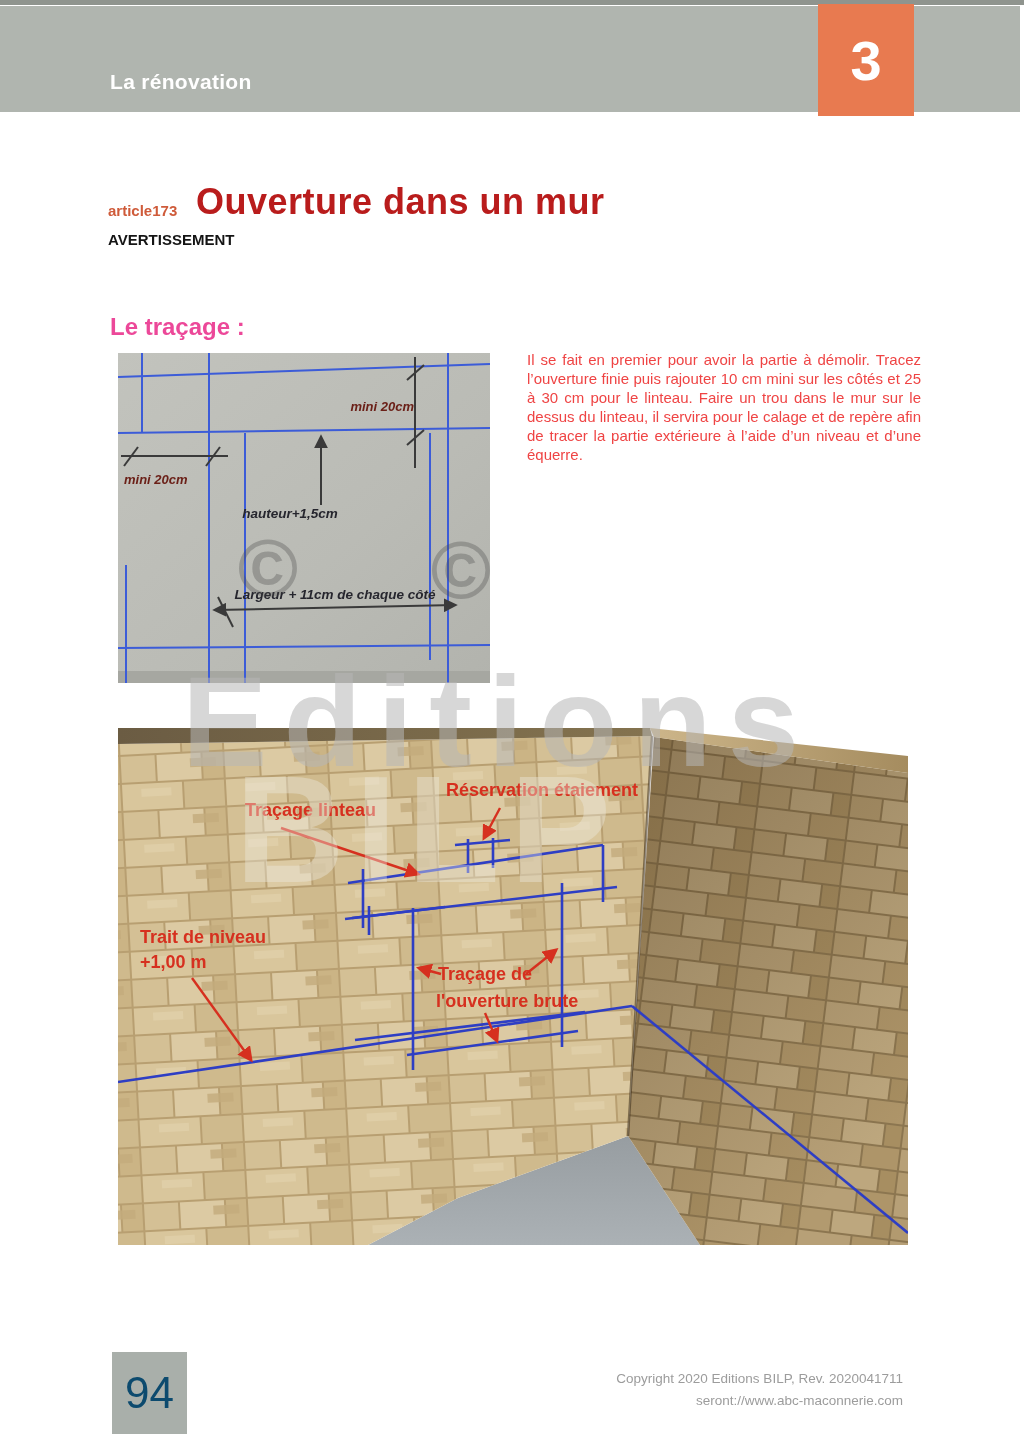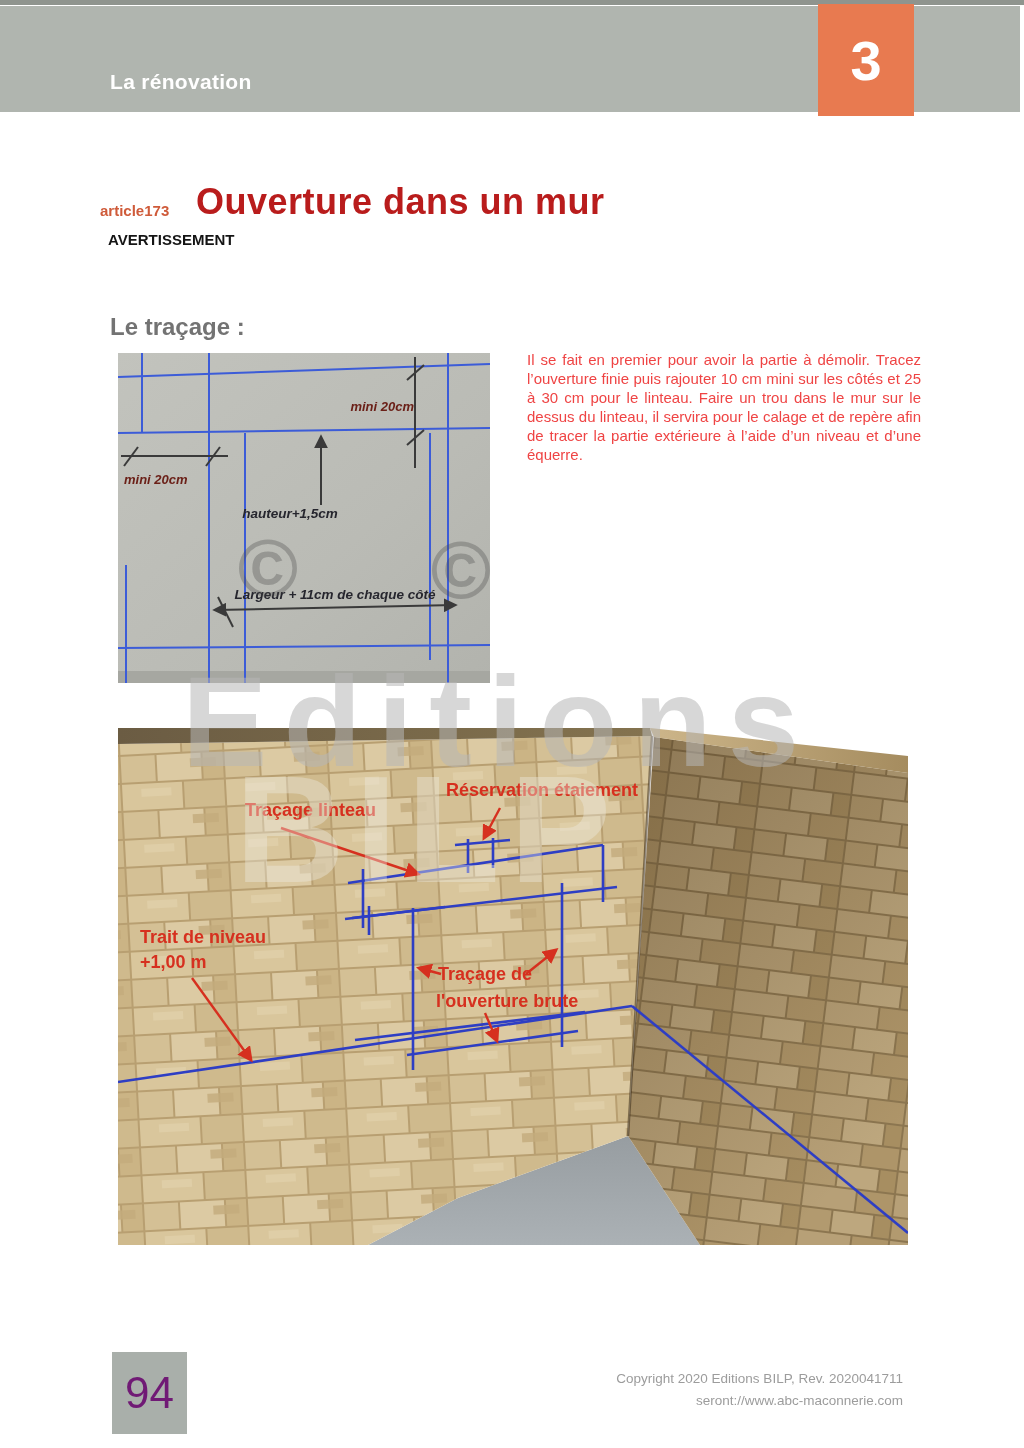--- a/index.html
+++ b/index.html
@@ -9,25 +9,25 @@
 
   
   .topstrip{left:0;top:0;width:1024px;height:5px;background:#8f948e;}
   .headerbar{left:0;top:6px;width:1020px;height:106px;background:#b0b5af;}
   .chapter-title{left:110px;top:70px;font-size:21px;font-weight:bold;color:#ffffff;letter-spacing:.3px;}
   .chapterbox{left:818px;top:4px;width:96px;height:112px;background:#e87a50;
               display:flex;align-items:center;justify-content:center;}
   .chapterbox span{font-size:56px;font-weight:bold;color:#ffffff;}
 
   
-  .article-tag{left:100px;top:202px;font-size:15px;font-weight:bold;color:#cf5b3a;}
+  .article-tag{left:108px;top:202px;font-size:15px;font-weight:bold;color:#cf5b3a;}
   .page-title{left:196px;top:181px;font-size:36px;font-weight:bold;color:#b91c1c;letter-spacing:.5px;}
   .warn-head{left:108px;top:231px;font-size:15px;font-weight:bold;color:#141414;}
   .warn-body{left:108px;top:251px;width:816px;font-size:15px;line-height:21px;color:#1a1a1a;}
-  .section-head{left:110px;top:313px;font-size:24px;font-weight:bold;color:#737373;}
+  .section-head{left:110px;top:313px;font-size:24px;font-weight:bold;color:#ec4899;}
   .tracage-body{left:527px;top:350px;width:394px;font-size:15px;line-height:19px;color:#ef4444;
                 text-align:justify;}
 
   
   .fig1{left:118px;top:353px;width:372px;height:330px;}
   .fig2{left:118px;top:728px;width:790px;height:517px;}
   svg text{font-family:"Liberation Sans",sans-serif;}
   .img1-red{font-size:13px;font-weight:bold;font-style:italic;fill:#6b2018;}
   .img1-dark{font-size:13.5px;font-weight:bold;font-style:italic;fill:#26262e;}
   .img1-copy{font-size:82px;font-weight:bold;fill:rgba(70,70,70,0.32);}
@@ -35,21 +35,21 @@
 
   
   .wm-editions{left:182px;top:648px;font-size:128px;font-weight:bold;letter-spacing:16px;
                color:rgba(183,183,183,0.55);z-index:5;pointer-events:none;}
   .wm-bilp{left:235px;top:742px;font-size:152px;font-weight:bold;letter-spacing:10px;
            color:rgba(238,234,224,0.40);z-index:5;pointer-events:none;}
 
   
   .pagebox{left:112px;top:1352px;width:75px;height:82px;background:#a9afaa;
            display:flex;align-items:center;justify-content:center;}
-  .pagebox span{font-size:44px;color:#701a75;}
+  .pagebox span{font-size:44px;color:#0c4a6e;}
   .copyright{right:121px;top:1368px;text-align:right;font-size:13.5px;line-height:22px;color:#9c9c9c;}
 </style>
 </head>
 <body>
 
 <div class="page">
 
   <div class="abs topstrip"></div>
   <div class="abs headerbar"></div>
   <div class="abs chapter-title">La rénovation</div>

